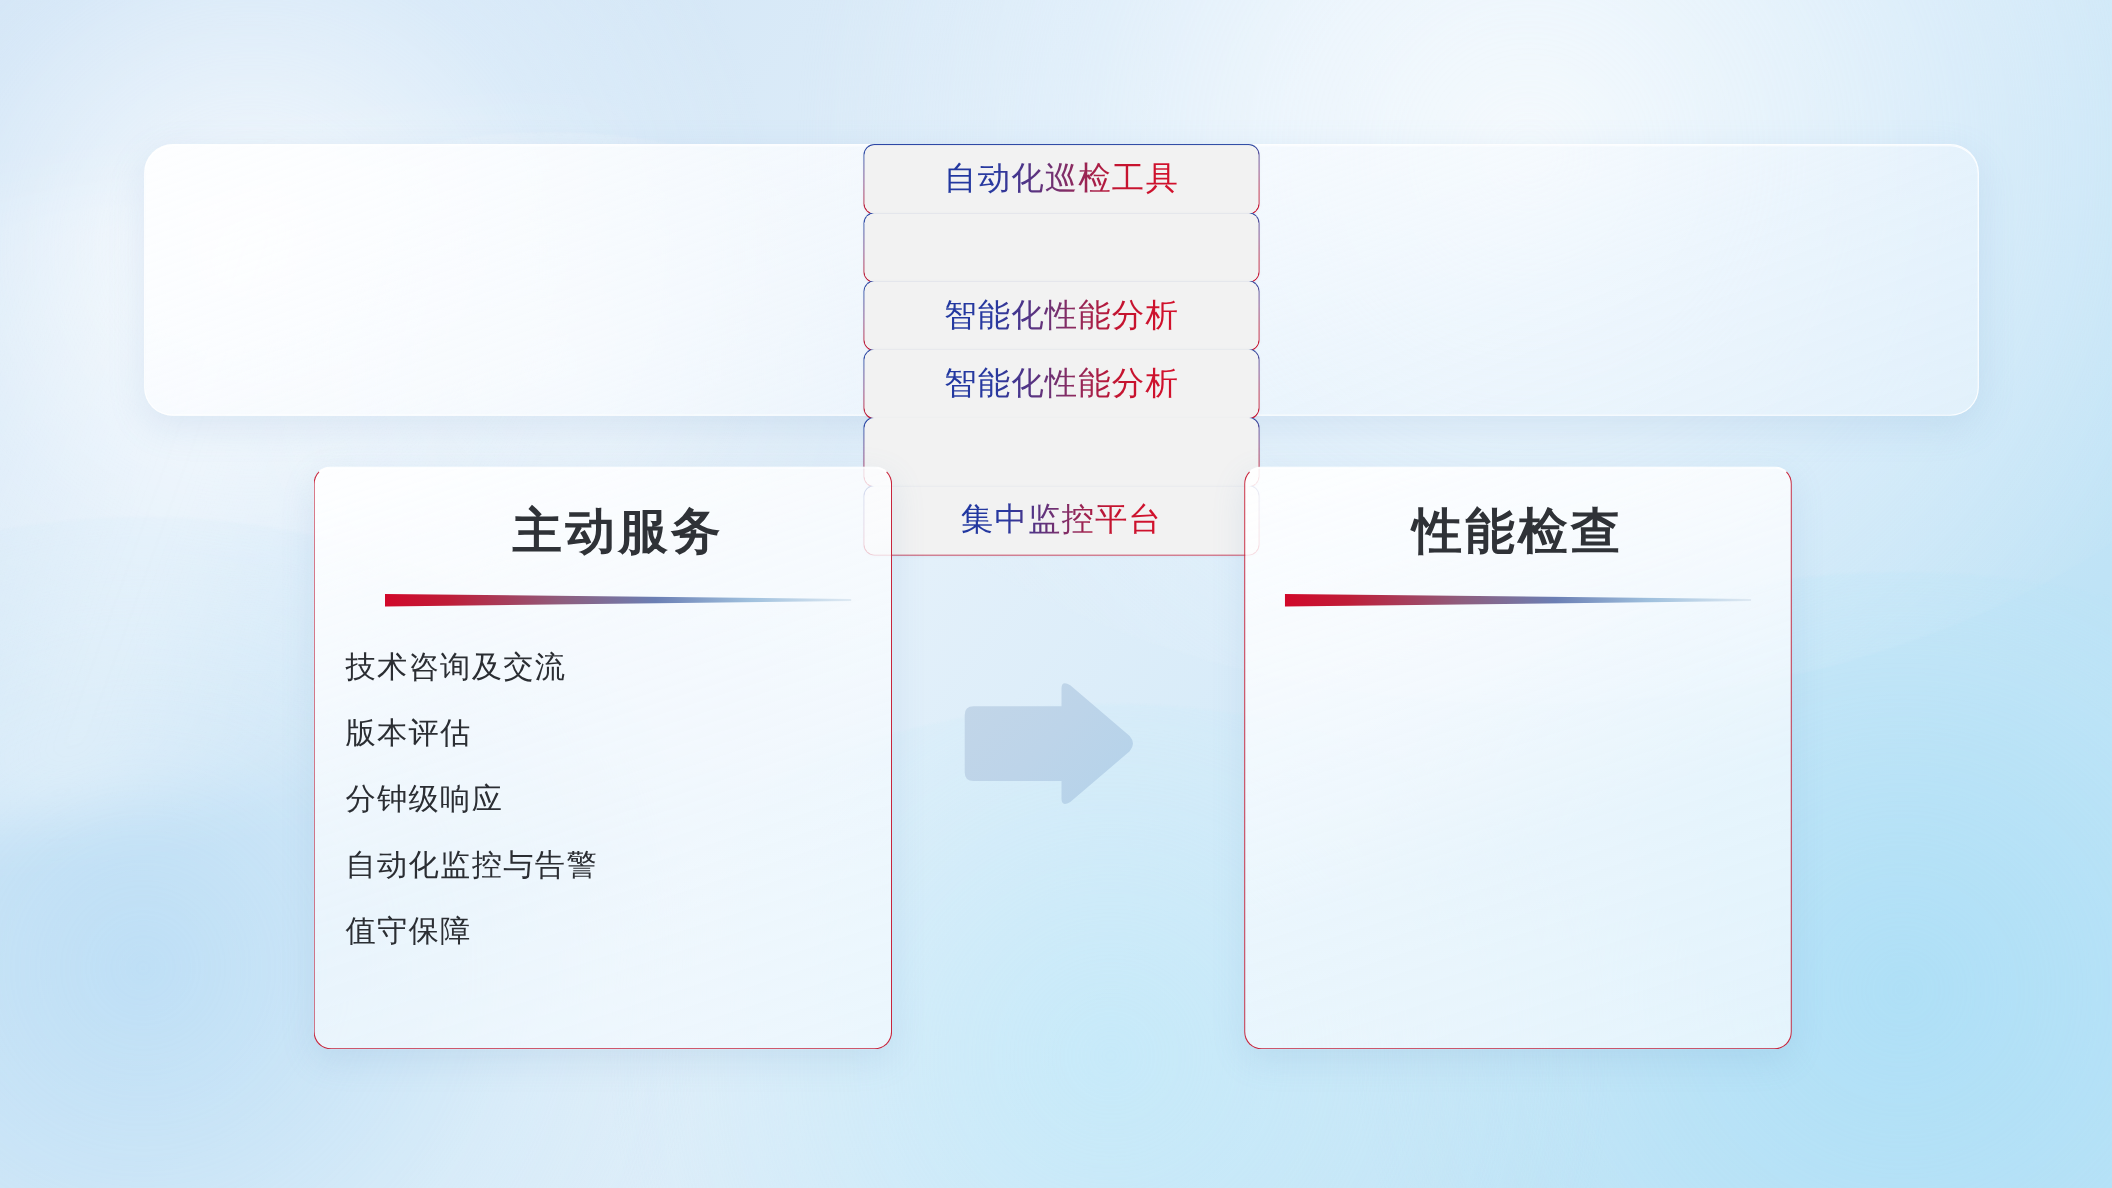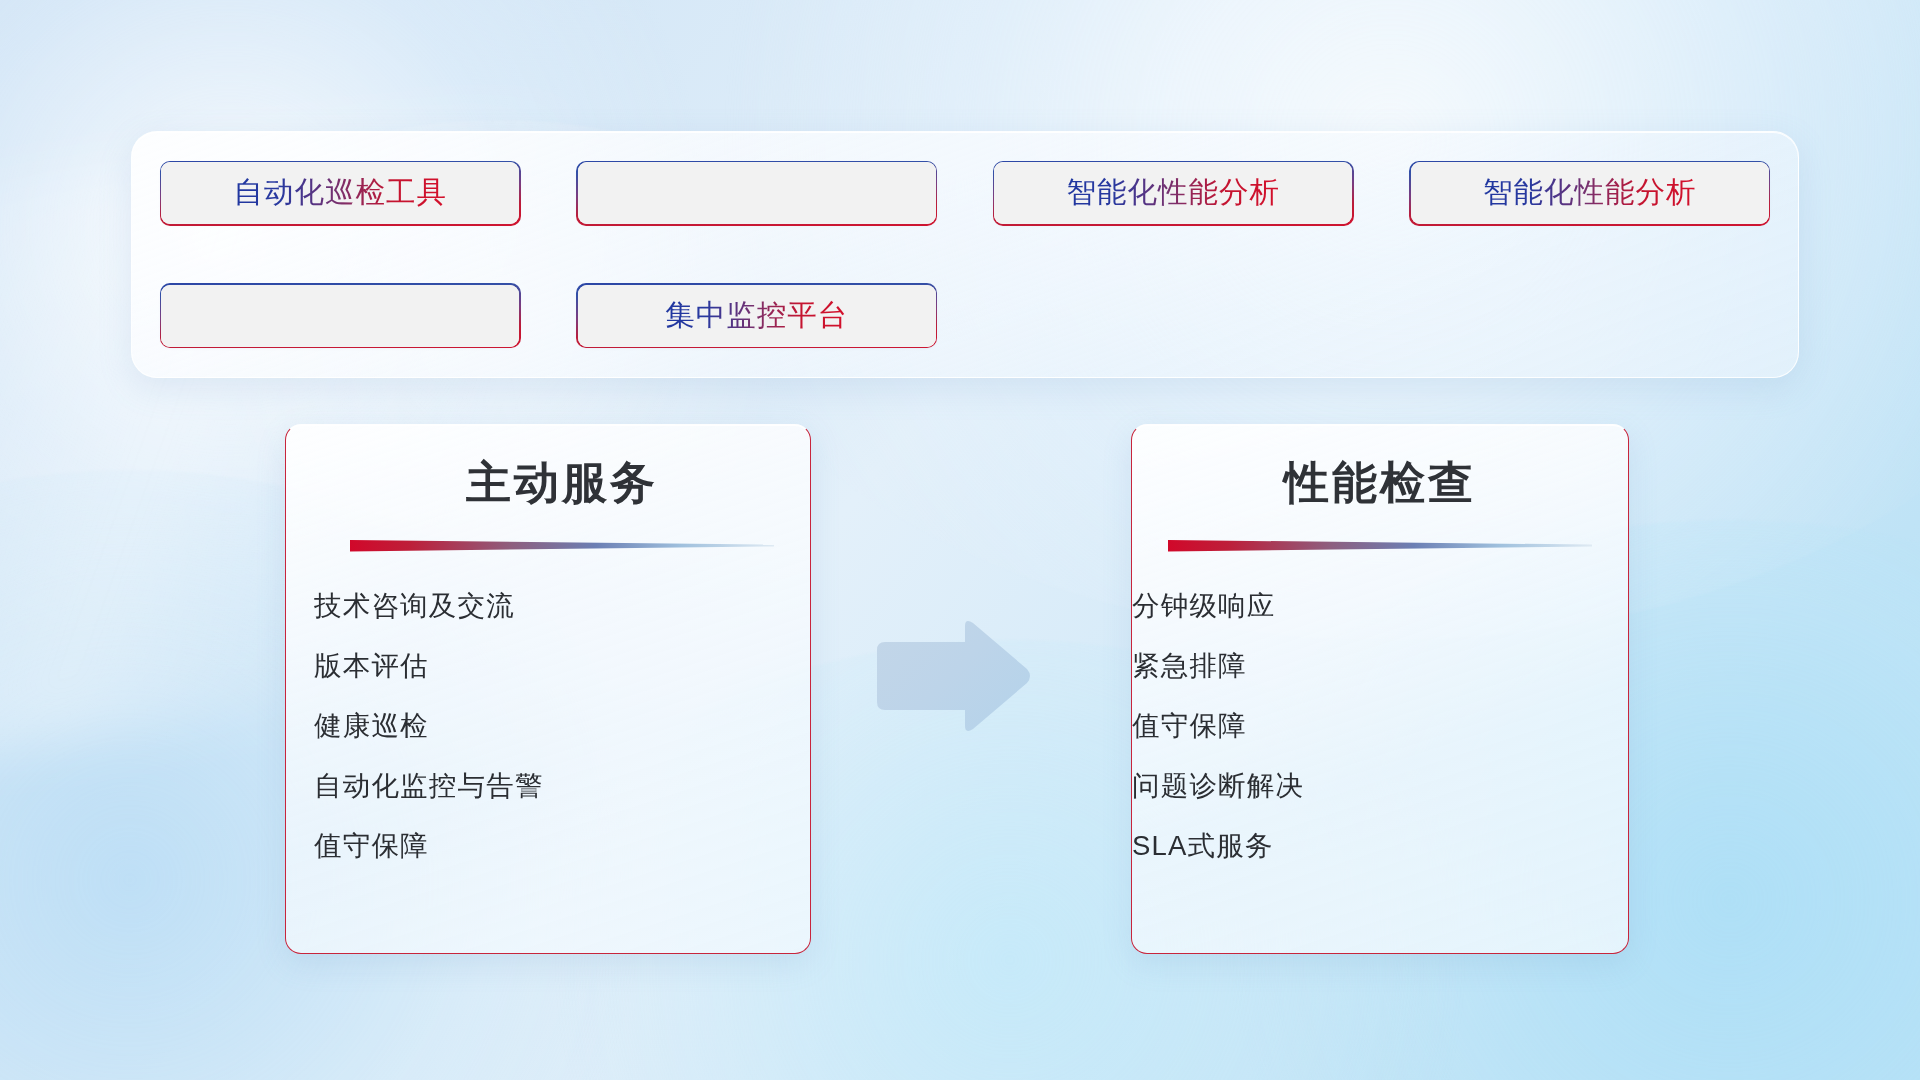--- a/index.html
+++ b/index.html
@@ -37,21 +37,21 @@
     position:absolute;left:131px;top:131px;width:1666px;height:245px;
     border-radius:26px;
     background:linear-gradient(160deg,rgba(255,255,255,.88) 0%,rgba(250,252,255,.72) 38%,rgba(240,247,254,.55) 70%,rgba(236,245,253,.62) 100%);
     border:1px solid rgba(255,255,255,.85);
     box-shadow:0 10px 34px rgba(104,150,196,.16),inset 0 1px 0 rgba(255,255,255,.9);
     z-index:3;
   }
   .pill-grid{
     position:absolute;left:0;top:0;width:100%;height:100%;
     display:grid;
-    grid-template-columns:repeat(4,1fr);
+    grid-template-columns:repeat(1,1fr);
     grid-template-rows:repeat(2,1fr);
     column-gap:0;row-gap:0;
     align-items:center;justify-items:center;
   }
   .pill{
     position:relative;
     width:358px;height:62px;
     border-radius:9px;
     background:#f2f2f2;
     display:flex;align-items:center;justify-content:center;
@@ -188,21 +188,21 @@
           <stop offset="100%" stop-color="#dfeaf3"></stop>
         </linearGradient>
       </defs>
       <path d="M0,1 L424,5.6 L424,7.4 L0,12.4 Z" fill="url(#divGradA)"></path>
     </svg>
   </div>
 
   <div class="card-list">
     <div class="card-item">技术咨询及交流</div>
     <div class="card-item">版本评估</div>
-    <div class="card-item">健康巡检</div>
+    <div class="card-item">分钟级响应</div>
     <div class="card-item">自动化监控与告警</div>
     <div class="card-item">值守保障</div>
   </div>
 </div>
 
 <div class="card" id="card-passive">
   <div class="card-title">性能检查</div>
 
   <div class="divider">
     <svg viewBox="0 0 424 13" preserveAspectRatio="none" aria-hidden="true">
@@ -213,20 +213,13 @@
           <stop offset="38%" stop-color="#8e5e7e"></stop>
           <stop offset="58%" stop-color="#6b7fb4"></stop>
           <stop offset="78%" stop-color="#9fc0dd"></stop>
           <stop offset="100%" stop-color="#dfeaf3"></stop>
         </linearGradient>
       </defs>
       <path d="M0,1 L424,5.6 L424,7.4 L0,12.4 Z" fill="url(#divGradB)"></path>
     </svg>
   </div>
 
-  <div class="card-list">
-    <div class="card-item">分钟级响应</div>
-    <div class="card-item">紧急排障</div>
-    <div class="card-item">值守保障</div>
-    <div class="card-item">问题诊断解决</div>
-    <div class="card-item">SLA式服务</div>
-  </div>
 </div>
 
 </body></html>

